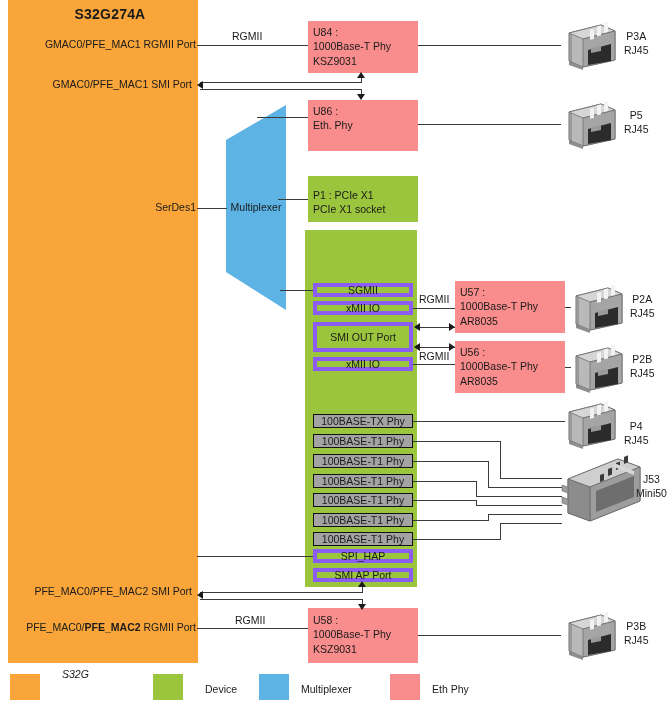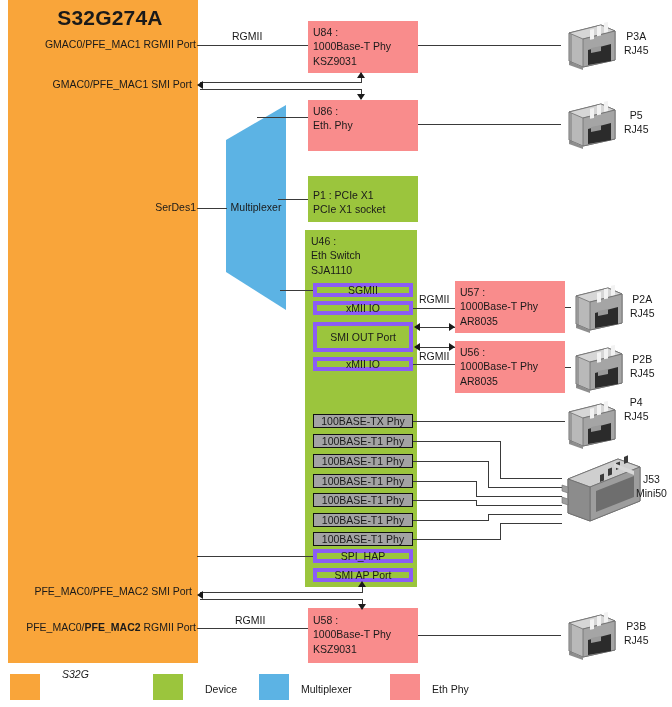--- a/index.html
+++ b/index.html
@@ -18,21 +18,21 @@
 
   
   .s32g{background:#F9A53A;}
   .device{background:#9BC councils;}
   .device{background:#9BC53D;}
   .phy{background:#F98C8C;}
   .orangephy{background:#a3a3a3;border:1px solid #111;}
   .innerbox{background:#9BC53D;border:4px solid #8b5cf6;}
 
   
-  .title{font-size:21px;font-weight:bold;letter-spacing:.2px;}
+  .title{font-size:14px;font-weight:bold;letter-spacing:.2px;}
 
   
   .portlbl{text-align:right;font-size:10.5px;}
 
   
   .bus{font-size:10.5px;}
 
   
   .chiptxt{position:absolute;font-size:10.5px;line-height:1.38;}
 
@@ -116,25 +116,20 @@
     <div>KSZ9031</div>
   </div>
 
   <div class="blk device" style="left:308px;top:176px;width:110px;height:46px;"></div>
   <div class="chiptxt" style="left:313px;top:188px;">
     <div>P1 : PCIe X1</div>
     <div>PCIe X1 socket</div>
   </div>
 
   <div class="blk device" style="left:305px;top:230px;width:112px;height:357px;"></div>
-  <div class="chiptxt" style="left:311px;top:234px;">
-    <div>U46 :</div>
-    <div>Eth Switch</div>
-    <div>SJA1110</div>
-  </div>
 
   <div class="blk innerbox" style="left:313px;top:283px;width:100px;height:14px;">
     <span class="ilbl">SGMII</span>
   </div>
   <div class="blk innerbox" style="left:313px;top:301px;width:100px;height:14px;">
     <span class="ilbl">xMII IO</span>
   </div>
   <div class="blk innerbox" style="left:313px;top:322px;width:100px;height:30px;">
     <span class="ilbl">SMI OUT Port</span>
   </div>
@@ -330,21 +325,21 @@
       <path d="M22 19 L54 11 L54 40 L22 47 Z" fill="#a5a5a5" stroke="#6f6f6f" stroke-width="0.8"></path>
       <rect x="29" y="16" width="4" height="10" fill="#f2f2f2" transform="skewY(-12)"></rect>
       <rect x="36" y="14" width="4" height="10" fill="#f2f2f2" transform="skewY(-12)"></rect>
       <rect x="43" y="12" width="4" height="10" fill="#f2f2f2" transform="skewY(-12)"></rect>
       <path d="M27 30 L50 24 L50 41 L27 45 Z" fill="#2b2b2b"></path>
       <path d="M30 28 L40 26 L40 31 L30 33 Z" fill="#9a9a9a"></path>
       <path d="M8 41 L22 47 L22 50 L8 45 Z" fill="#8e8e8e"></path>
       <path d="M10 14 L10 44" stroke="#7a7a7a" stroke-width="1" fill="none"></path>
     </g>
   </svg>
-  <div class="conncap" style="left:624px;top:396px;">
+  <div class="conncap" style="left:624px;top:420px;">
     <div>P4</div>
     <div>RJ45</div>
   </div>
 
   <svg class="mini50" style="left:556px;top:455px;width:86px;height:72px;" viewBox="0 0 86 72">
     <g>
       <path d="M12 24 L62 4 L84 12 L84 46 L34 66 L12 58 Z" fill="#b5b5b5" stroke="#6d6d6d" stroke-width="1"></path>
       <path d="M12 24 L62 4 L84 12 L34 32 Z" fill="#cfcfcf" stroke="#6d6d6d" stroke-width="0.8"></path>
       <path d="M34 32 L84 12 L84 46 L34 66 Z" fill="#9d9d9d" stroke="#6d6d6d" stroke-width="0.8"></path>
       <path d="M12 24 L34 32 L34 66 L12 58 Z" fill="#8c8c8c" stroke="#6d6d6d" stroke-width="0.8"></path>

